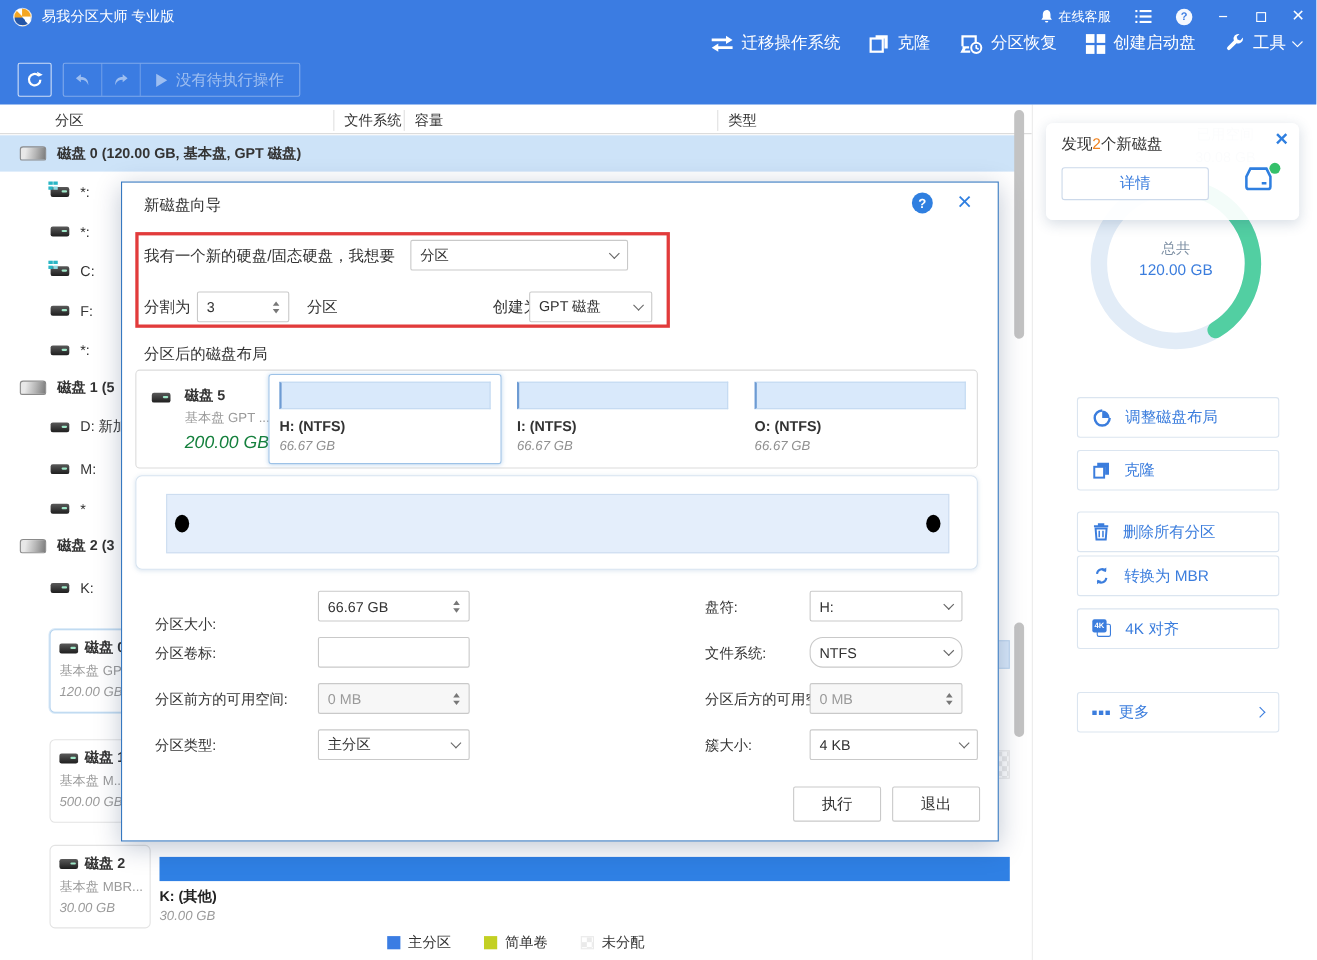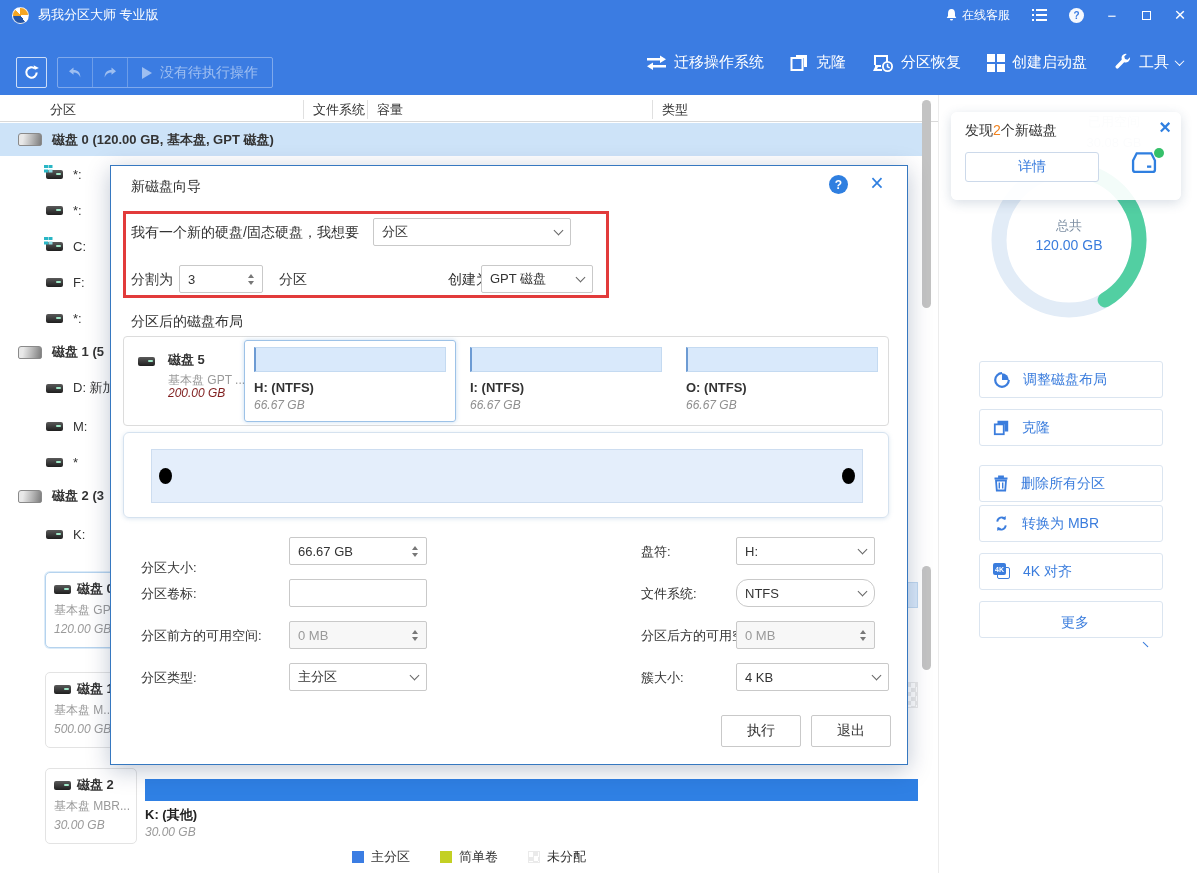--- a/index.html
+++ b/index.html
@@ -15,21 +15,21 @@
   .winbtn { width:34px; justify-content:center; font-size:15px; }
   .maxbox { width:9px; height:9px; border:1.5px solid #fff; display:inline-block; }
   .qmark { width:15px; height:15px; border-radius:50%; background:rgba(255,255,255,.95); color:#3b7ce2; font-size:10px; font-weight:bold; display:flex; align-items:center; justify-content:center; }
 
   .toolbar { position:absolute; left:0; top:30px; width:1197px; height:65px; background:#3b7ce2; z-index:3; }
   .tbtn { position:absolute; top:27px; height:31px; border:1px solid rgba(255,255,255,.75); border-radius:2px; display:flex; align-items:center; justify-content:center; }
   .tgroup { position:absolute; left:57px; top:27px; height:31px; border:1px solid rgba(255,255,255,.35); border-radius:2px; display:flex; align-items:center; }
   .tgroup .cell { width:35px; height:100%; display:flex; align-items:center; justify-content:center; border-right:1px solid rgba(255,255,255,.25); }
   .pending { display:flex; align-items:center; gap:8px; padding:0 14px; color:rgba(255,255,255,.5); font-size:14px; }
   .play-tri { width:0; height:0; border-left:10px solid rgba(255,255,255,.5); border-top:6px solid transparent; border-bottom:6px solid transparent; }
-  .actions { position:absolute; right:14px; top:0; height:65px; display:flex; align-items:center; gap:26px; }
+  .actions { position:absolute; right:14px; top:0; height:65px; display:flex; align-items:flex-start; gap:26px; }
   .action { display:flex; align-items:center; gap:7px; color:#fff; font-size:15px; }
   .chev-dn-w { width:7px; height:7px; border-right:1.6px solid #fff; border-bottom:1.6px solid #fff; transform:rotate(45deg) translate(-1px,-1px); display:inline-block; }
 
   
   .main { position:absolute; left:0; top:95px; width:938px; height:778px; background:#fff; }
   .grid-header { position:absolute; left:0; top:2px; width:938px; height:25px; border-bottom:1px solid #d9d9d9; font-size:13px; color:#333; }
   .grid-header .col { position:absolute; top:4px; }
   .vsep { position:absolute; top:3px; width:1px; height:19px; background:#e0e0e0; }
   .sel-row { position:absolute; left:0; top:28px; width:928px; height:33px; background:#cde3f8; display:flex; align-items:center; }
   .sel-row b { font-size:13px; }
@@ -65,21 +65,21 @@
   .field .val { flex:1; overflow:hidden; white-space:nowrap; }
   .chev-dn { width:7px; height:7px; border-right:1.4px solid #666; border-bottom:1.4px solid #666; transform:rotate(45deg); margin-top:-3px; }
   .spin { display:flex; flex-direction:column; gap:3px; align-items:center; }
   .tri-up { width:0; height:0; border-left:3.5px solid transparent; border-right:3.5px solid transparent; border-bottom:4.5px solid #777; }
   .tri-dn { width:0; height:0; border-left:3.5px solid transparent; border-right:3.5px solid transparent; border-top:4.5px solid #777; }
 
   .layout-box { position:absolute; left:12px; top:170px; width:766px; height:90px; border:1px solid #dcdcdc; border-radius:4px; }
   .lb-icon { position:absolute; left:14px; top:20px; }
   .lb-name { position:absolute; left:44px; top:14px; font-weight:bold; font-size:13px; }
   .lb-meta { position:absolute; left:44px; top:35px; color:#9a9a9a; font-size:12px; white-space:nowrap; }
-  .lb-size { position:absolute; left:44px; top:49px; color:#7f1d1d; font-size:12px; font-style:italic; }
+  .lb-size { position:absolute; left:44px; top:57px; color:#15803d; font-size:16px; font-style:italic; }
   .pcell { position:absolute; top:3px; width:212px; height:82px; padding:6px 9px; border:1px solid transparent; border-radius:3px; }
   .pcell.sel { border-color:#9dc2e7; box-shadow:0 0 4px rgba(90,150,210,.35); }
   .pbar { height:25px; background:#d9e9fb; border:1px solid #c4daf1; border-left:2px solid #6d9bd3; }
   .plabel { font-weight:bold; font-size:13px; margin-top:8px; }
   .psize { color:#8f8f8f; font-size:12px; font-style:italic; margin-top:3px; }
 
   .slider-box { position:absolute; left:12px; top:266px; width:766px; height:86px; border:1px solid #d5e2ef; border-radius:6px; box-shadow:0 1px 4px rgba(120,160,200,.25); }
   .slider-bar { position:absolute; left:27px; right:25px; top:16px; height:54px; background:#e4eefb; border:1px solid #cdddf0; }
   .knob { position:absolute; top:50%; width:13px; height:16px; border-radius:50%; background:#000; transform:translateY(-50%); }
 
@@ -418,21 +418,21 @@
       </span>
       <span>转换为 MBR</span>
     </div>
     <div class="side-btn" style="top:458px;">
       <span style="position:relative;width:18px;height:17px;">
         <span style="position:absolute;left:4px;top:4px;width:13px;height:12px;border:1.8px solid #3b7ddd;border-radius:2px;"></span>
         <span style="position:absolute;left:0;top:0;width:13px;height:12px;background:#3b7ddd;border-radius:2px;color:#fff;font-size:7px;font-weight:bold;display:flex;align-items:center;justify-content:center;">4K</span>
       </span>
       <span>4K 对齐</span>
     </div>
-    <div class="side-btn" style="top:506px;flex-direction:column;">
+    <div class="side-btn" style="top:534px;">
       <span class="dots3"></span>
       <span style="margin-left:8px;">更多</span>
       <span class="chev-r"></span>
     </div>
   </div>
 
   <div class="dialog">
     <div class="dlg-title">新磁盘向导</div>
     <div class="dlg-help">?</div>
     <div class="dlg-close">×</div>

